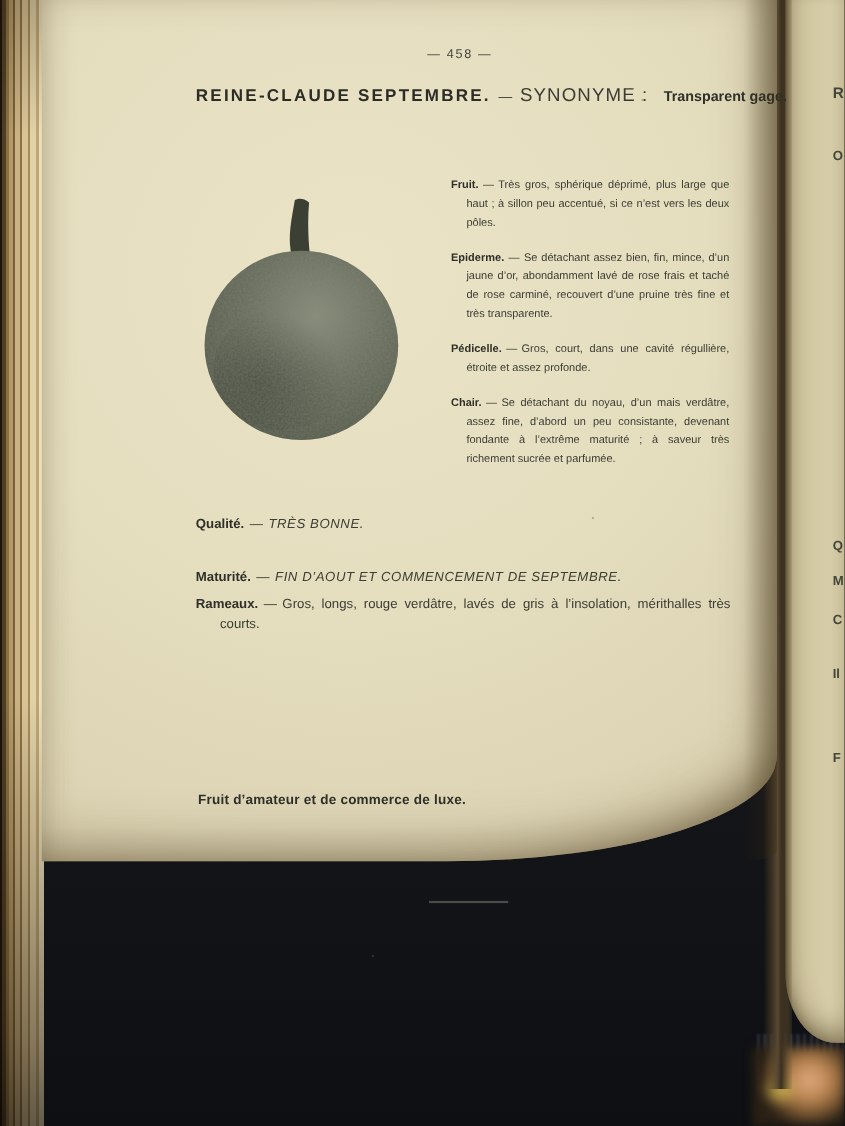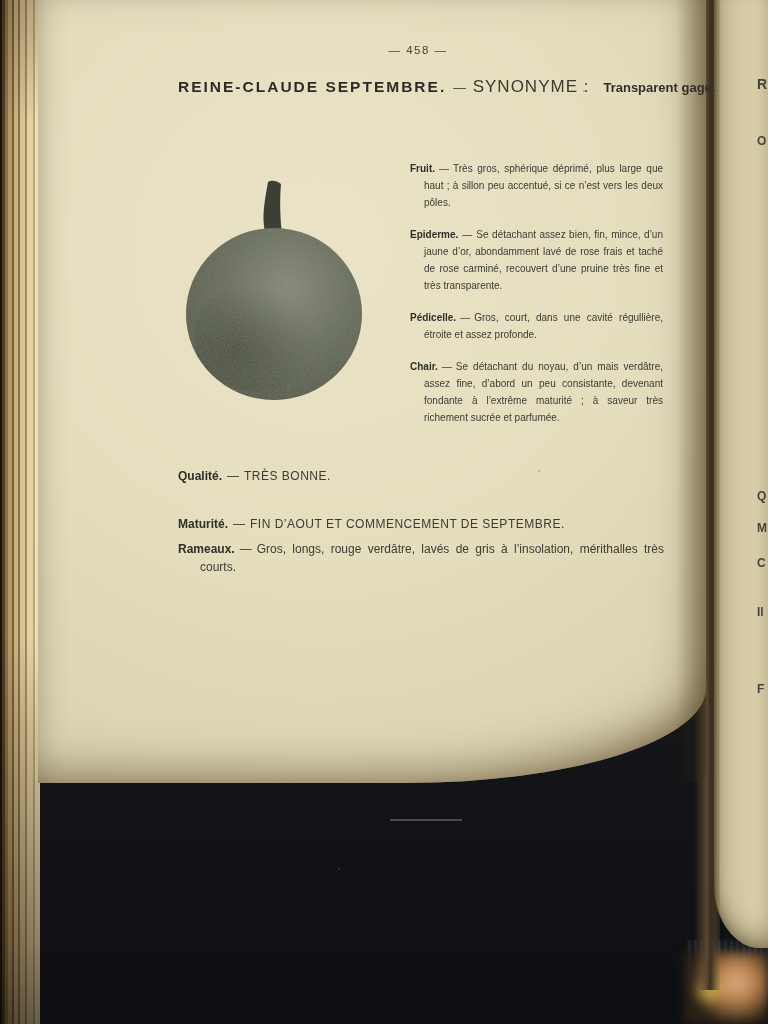--- a/index.html
+++ b/index.html
@@ -83,21 +83,21 @@
     font-size:11.5px; letter-spacing:1.5px; color:#43443b;
   }
   .heading { left:140px; top:77px; width:525px; white-space:nowrap; }
   .heading .title { font-weight:bold; font-size:15.5px; letter-spacing:2px; color:#2b2c25; }
   .heading .h-dash { font-size:12.5px; padding:0 7px; color:#3a3b33; }
   .heading .syn-label { font-size:17px; letter-spacing:1px; color:#3a3b33; }
   .heading .syn-value { font-weight:bold; font-size:13px; margin-left:14px; color:#2e2f28; }
 
   .line-sec { font-size:12px; color:#3b3c34; white-space:nowrap; }
   .line-sec .dash { padding:0 5px; }
-  .caps { letter-spacing:0.5px; }
+  .caps { letter-spacing:0.5px;font-style:italic; }
 
   .origine { left:140px; top:121px; }
 
   .figure { left:146px; top:176px; width:180px; height:230px; }
 
   .col-right { left:372px; top:160px; width:253px; }
   .col-right p {
     margin:0 0 15px 0; font-size:10px; line-height:17px; text-align:justify;
     padding-left:14px; text-indent:-14px; color:#3b3c34;
   }
@@ -191,20 +191,21 @@
     <div class="abs line-sec sec-maturite">
       <b>Maturité.</b><span class="dash">—</span><span class="caps">FIN D’AOUT ET COMMENCEMENT DE SEPTEMBRE.</span>
     </div>
 
     <div class="abs sec sec-rameaux">
       <b>Rameaux.</b><span class="dash">—</span><span>Gros, longs, rouge verdâtre, lavés de gris à l’insolation, mérithalles très courts.</span>
     </div>
 
 
 
+    <div class="abs closing">Fruit d’amateur et de commerce de luxe.</div>
 
     <div class="abs end-rule"></div>
 
     <span class="speck" style="left:545px; top:90px;  width:2px; height:2px;"></span>
     <span class="speck" style="left:300px; top:868px; width:2px; height:2px;"></span>
     <span class="speck" style="left:500px; top:470px; width:2px; height:2px;"></span>
   </div>
 
 </div>
 

